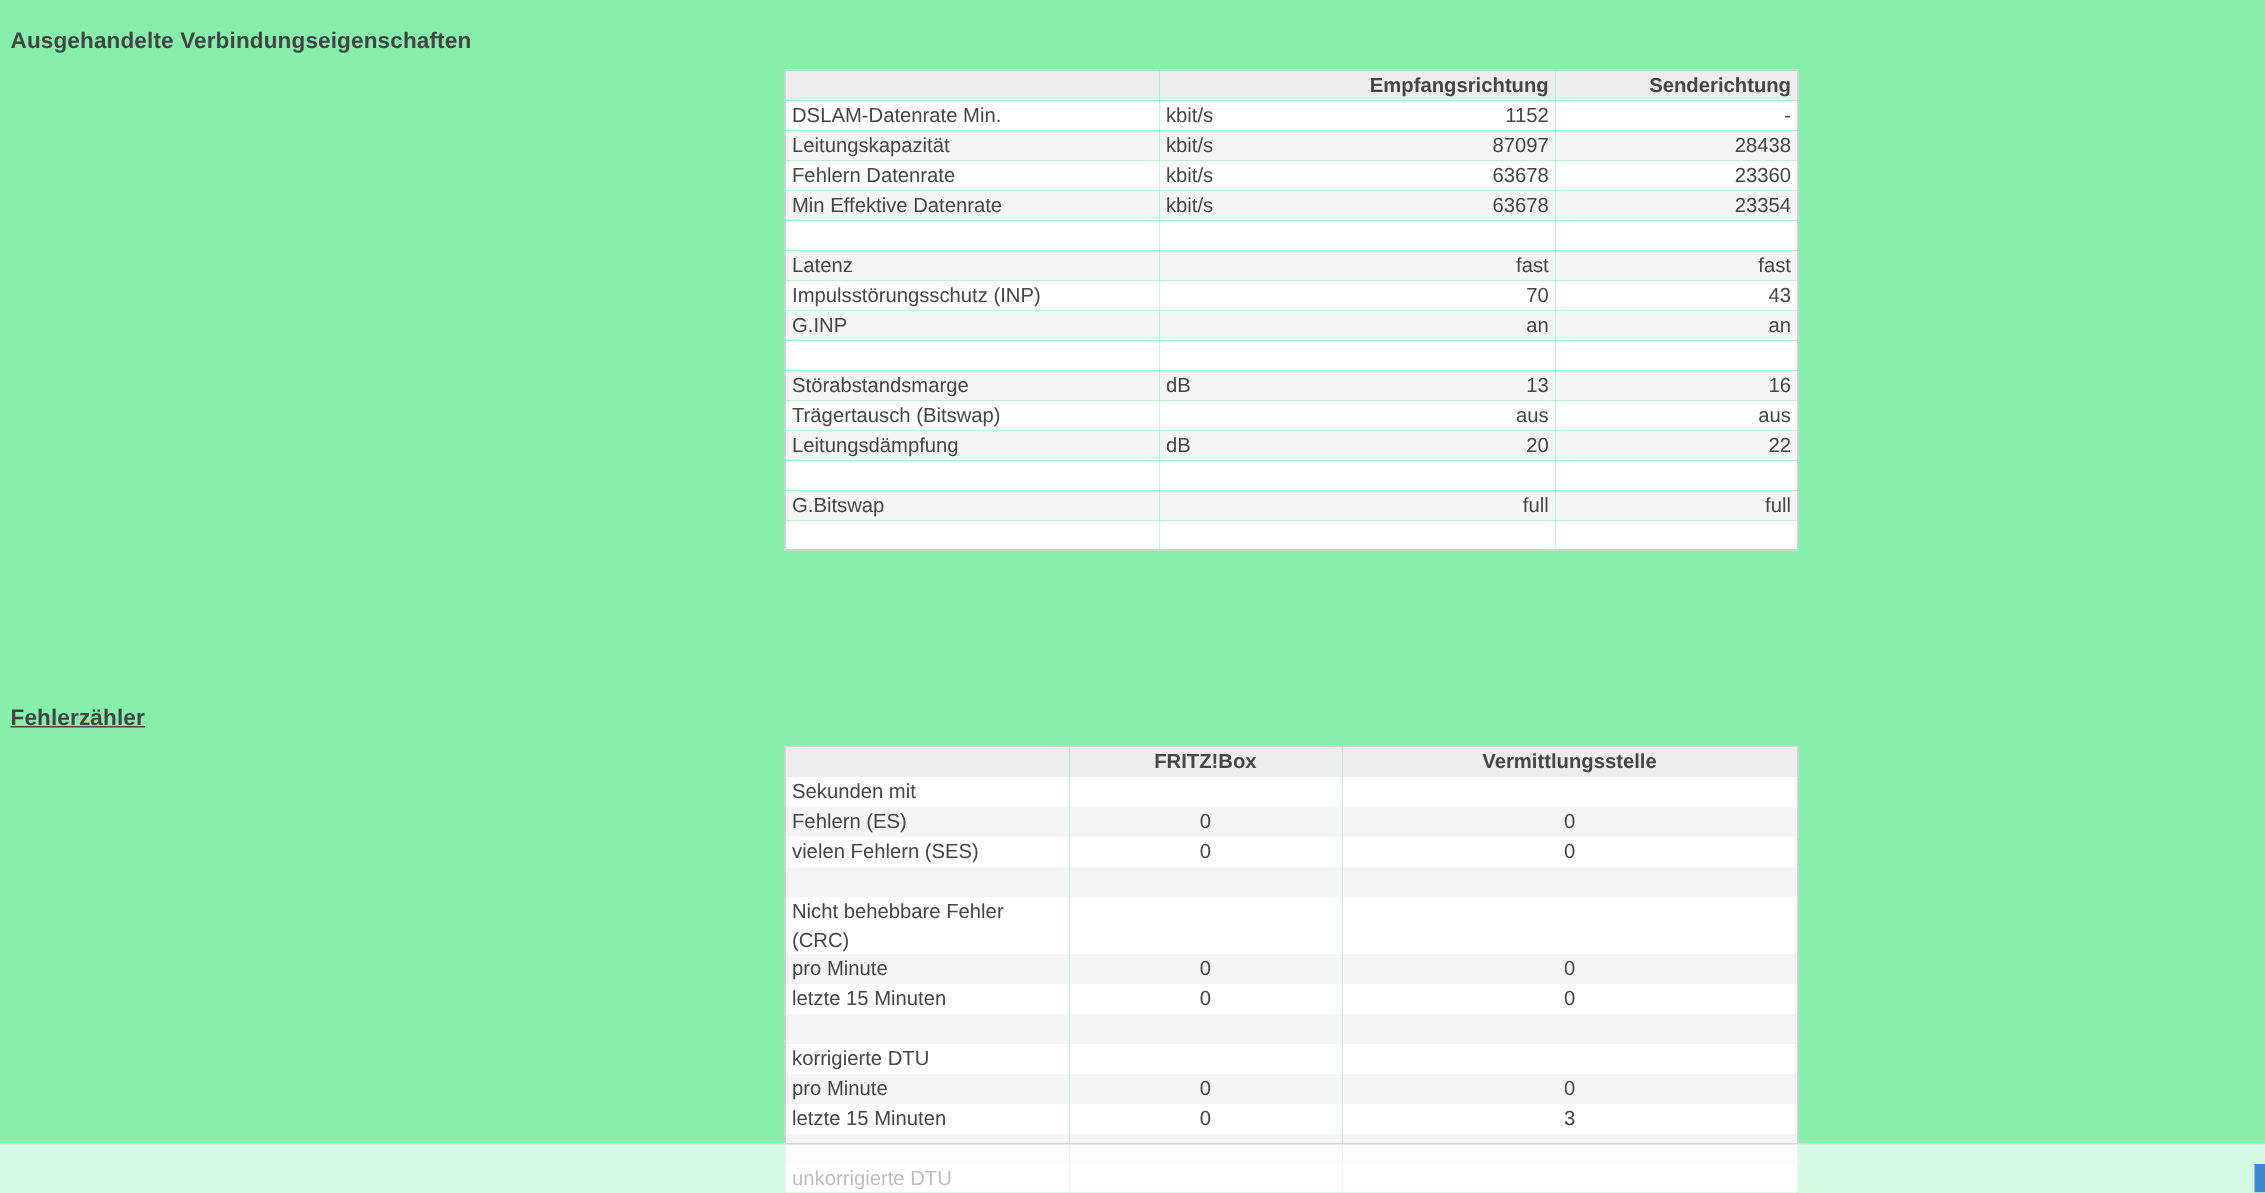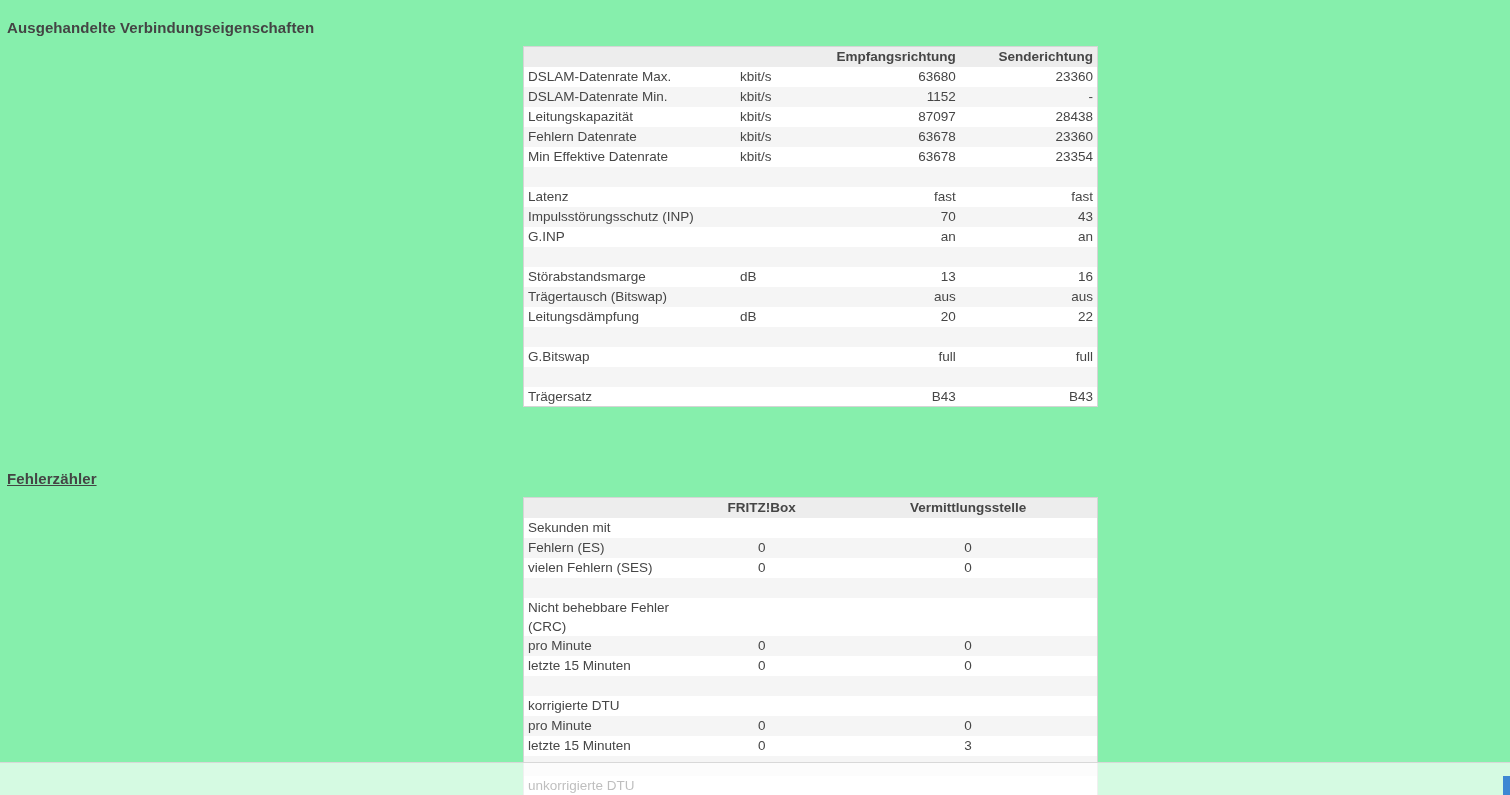--- a/index.html
+++ b/index.html
@@ -5,21 +5,21 @@
   * { margin:0; padding:0; box-sizing:border-box; }
   html,body { width:1510px; height:795px; background:#ffffff; overflow:hidden;
               font-family:"Liberation Sans", sans-serif; }
   .page { position:relative; width:1510px; height:795px; background:#86efac; }
 
   .section-title { position:absolute; left:7px; font-size:15px; font-weight:700;
                    color:#444; letter-spacing:0.1px; }
   #title-connection { top:19px; }
   #title-errors { top:470px;text-decoration:underline; }
 
-  table.tbl { position:absolute; left:523px; width:575px; border-collapse:collapse;
+  table.tbl { position:absolute; left:523px; width:676px; border-collapse:collapse;
               border:1px solid #d5d5d5; table-layout:fixed; font-size:13.5px;
               color:#464646; }
   #connection-table { top:46px; }
   #error-table { top:497px; }
 
   .tbl th, .tbl td { height:20px; line-height:19px; padding:0 4px;
                      font-weight:400; text-align:left; vertical-align:middle;
                      overflow:hidden; }
   .tbl thead th { background:#ededed; font-weight:700; }
   .tbl tbody tr:nth-child(even) { background:#f5f5f5; }
@@ -52,26 +52,20 @@
     <thead>
       <tr>
         <th></th>
         <th></th>
         <th class="num">Empfangsrichtung</th>
         <th class="num">Senderichtung</th>
       </tr>
     </thead>
     <tbody>
         <tr>
-          <td>DSLAM-Datenrate Max.</td>
-          <td>kbit/s</td>
-          <td class="num">63680</td>
-          <td class="num">23360</td>
-        </tr>
-        <tr>
           <td>DSLAM-Datenrate Min.</td>
           <td>kbit/s</td>
           <td class="num">1152</td>
           <td class="num">-</td>
         </tr>
         <tr>
           <td>Leitungskapazität</td>
           <td>kbit/s</td>
           <td class="num">87097</td>
           <td class="num">28438</td>
@@ -146,26 +140,20 @@
           <td>G.Bitswap</td>
           <td></td>
           <td class="num">full</td>
           <td class="num">full</td>
         </tr>
         <tr>
           <td></td>
           <td></td>
           <td class="num"></td>
           <td class="num"></td>
-        </tr>
-        <tr>
-          <td>Trägersatz</td>
-          <td></td>
-          <td class="num">B43</td>
-          <td class="num">B43</td>
         </tr>
       </tbody>
   </table>
 
   <div class="section-title" id="title-errors">Fehlerzähler</div>
 
   <table class="tbl" id="error-table">
     <colgroup>
       <col style="width:28%">
         <col style="width:27%">

